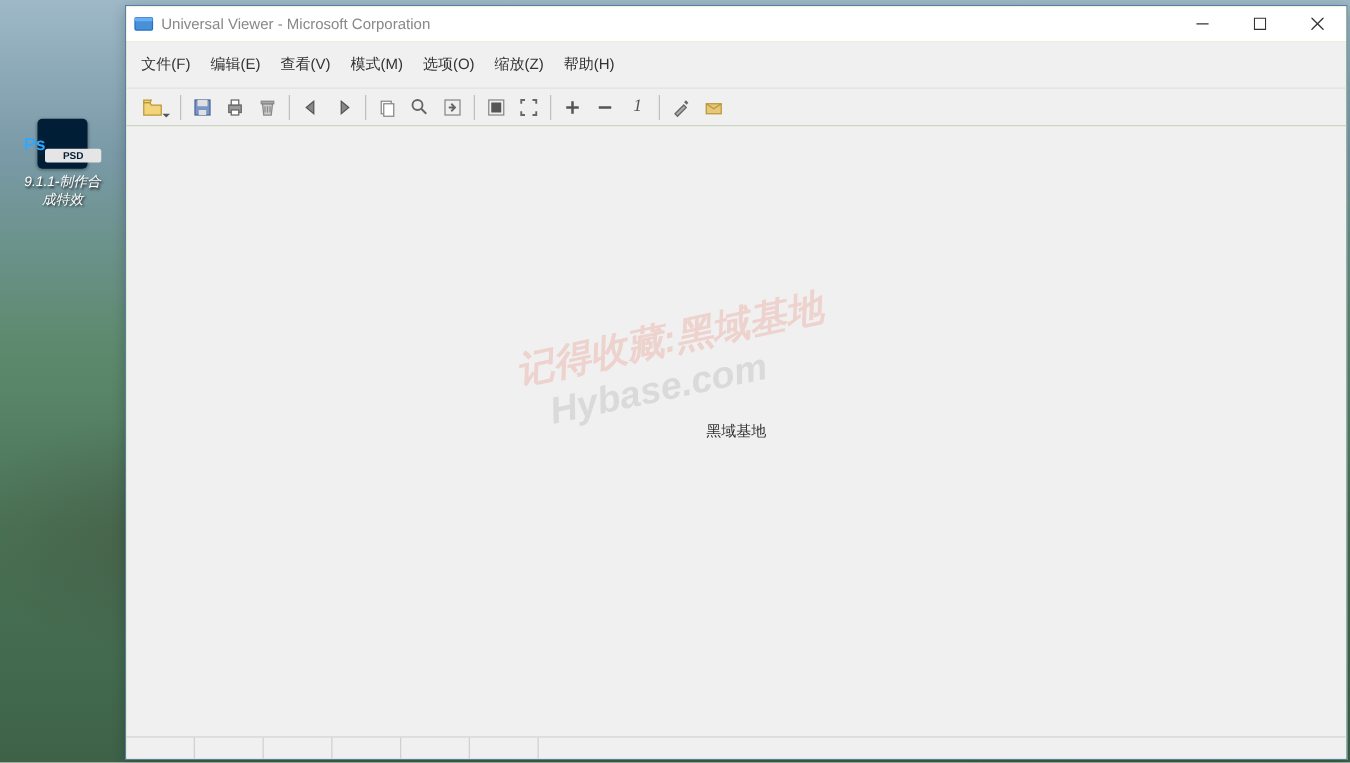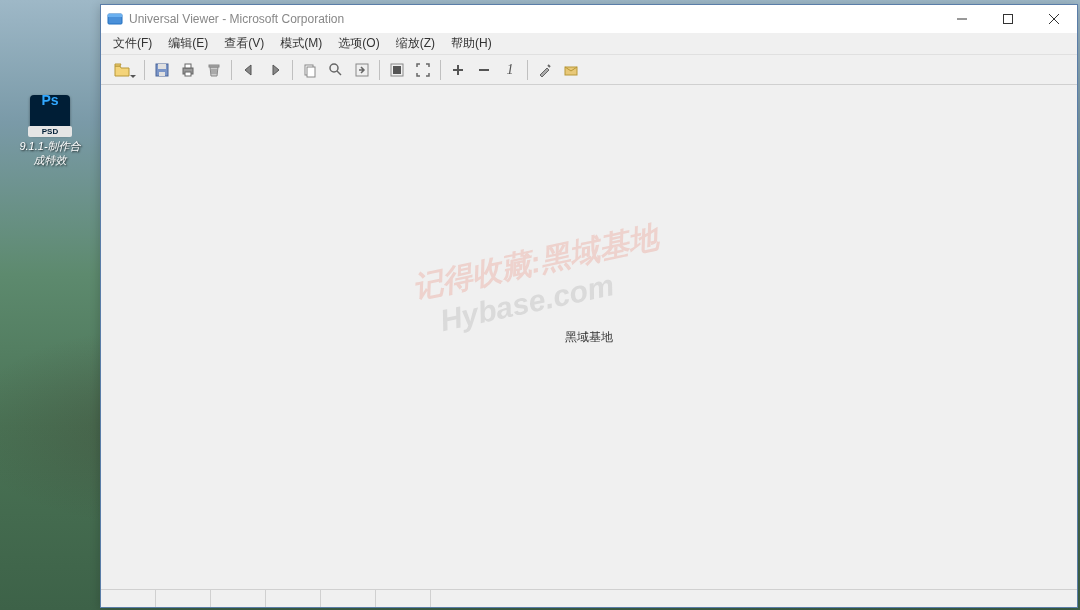--- a/index.html
+++ b/index.html
@@ -32,21 +32,21 @@
   text-align: center;
   cursor: pointer;
 }
 .psd-icon {
   width: 40px;
   height: 40px;
   margin: 0 auto 4px;
   background: #001e36;
   border-radius: 4px;
   display: flex;
-  flex-direction: column;
+  flex-direction: row;
   align-items: center;
   justify-content: center;
   box-shadow: 0 1px 3px rgba(0,0,0,0.4);
 }
 .psd-icon .ps { color: #31a8ff; font-weight: bold; font-size: 14px; line-height: 1; }
 .psd-icon .band { background: #e5e5e5; color: #001e36; font-size: 8px; font-weight: bold; padding: 1px 14px; margin-top: 19px; border-radius: 2px; }
 .desktop-icon-label {
   color: #fff;
   font-size: 11px;
   line-height: 1.3;
@@ -79,21 +79,21 @@
   width: 16px; height: 16px; margin-right: 6px;
 }
 .titlebar-text { flex: 1; }
 .win-controls { display: flex; }
 .win-btn {
   width: 46px; height: 28px;
   display: flex; align-items: center; justify-content: center;
   color: #666; cursor: pointer;
 }
 .menubar {
-  height: 22px;
+  height: 38px;
   background: #f0f0f0;
   display: flex;
   align-items: center;
   padding: 0 4px;
   border-bottom: 1px solid #e0e0e0;
 }
 .menu-item {
   padding: 2px 8px;
   color: #333;
   cursor: pointer;

